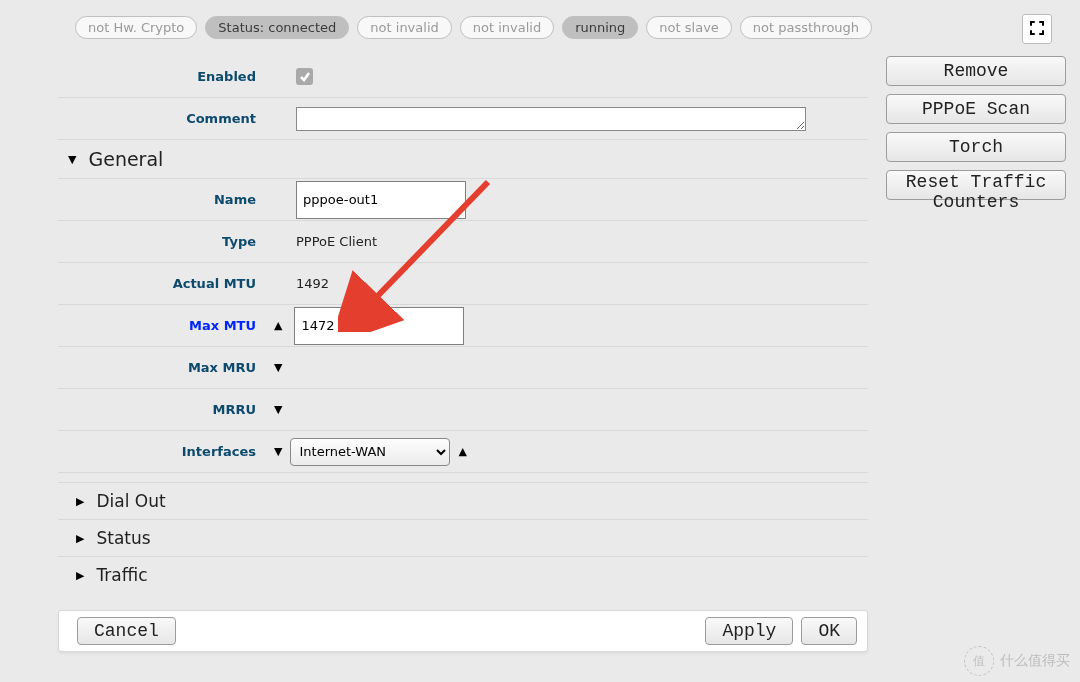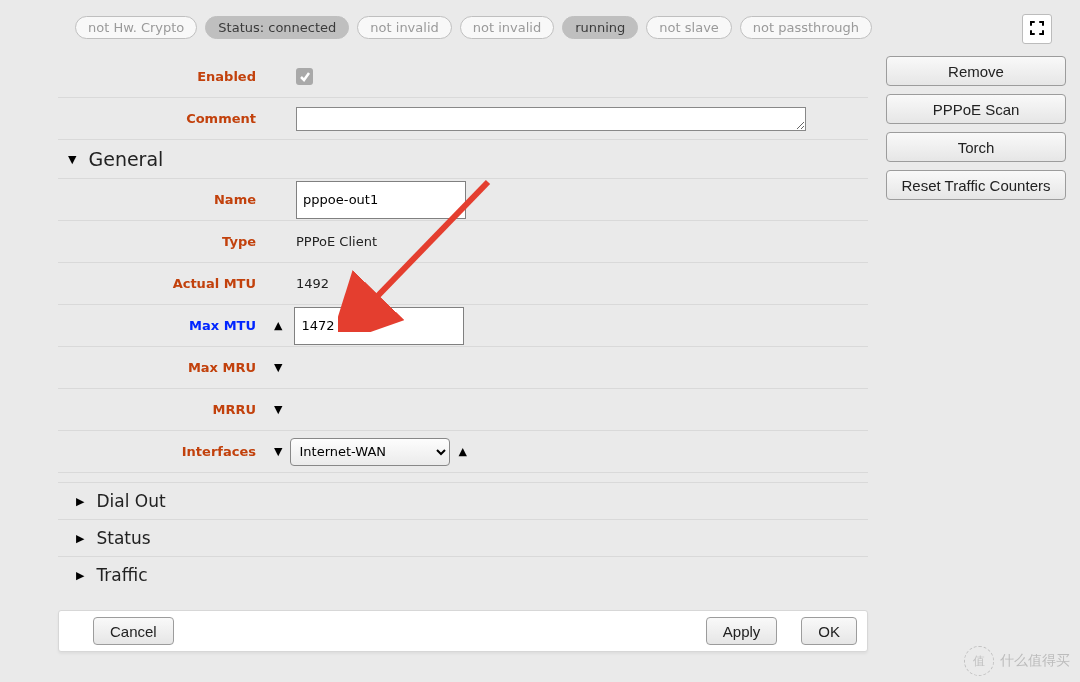--- a/index.html
+++ b/index.html
@@ -49,44 +49,45 @@
     position: absolute;
     right: 14px; top: 56px;
     width: 180px;
     display: flex; flex-direction: column; gap: 8px;
   }
   .side-buttons button, .footer button {
     background: linear-gradient(#f9f9f9,#e6e6e6);
     border: 1px solid #9c9c9c;
     border-radius: 4px;
     height: 30px;
-    font-size: 15px;
+    font-size: 18px;
     color: #222;
     cursor: pointer;
+    font-family: Liberation Mono, monospace;
   }
 
   .settings-panel {
     position: absolute;
     left: 58px; top: 56px;
     width: 810px;
   }
 
   .row {
     display: flex;
     align-items: center;
     min-height: 42px;
     border-bottom: 1px solid #d9d9d9;
   }
   .label {
     width: 210px;
     text-align: right;
     padding-right: 12px;
     font-weight: bold;
     font-size: 13px;
-    color: #c2410c;
+    color: #0c4a6e;
   }
   .label.blue { color: #0025ff; }
   .value { flex: 1; display:flex; align-items:center; gap:8px; padding-left: 28px; }
 
   .section-header {
     display: flex; align-items: center;
     font-size: 19px;
     padding: 8px 0 8px 10px;
     border-bottom: 1px solid #d9d9d9;
     gap: 12px;
@@ -137,21 +138,21 @@
     left: 58px; top: 610px;
     width: 810px; height: 42px;
     background: #fff;
     border: 1px solid #d7d7d7;
     border-radius: 3px;
     display:flex; align-items:center;
     padding: 0 10px;
     box-shadow: 0 2px 3px rgba(0,0,0,0.05);
   }
   .footer .spacer { flex: 1; }
-  .footer button { padding: 0 16px; height: 28px; margin-left: 24px; }
+  .footer button { padding: 0 16px; height: 28px; margin-left: 8px; }
 
   .arrow {
     position: absolute;
     left: 338px; top: 172px;
     width: 170px; height: 160px;
     pointer-events: none;
   }
 
   .watermark {
     position: absolute;

